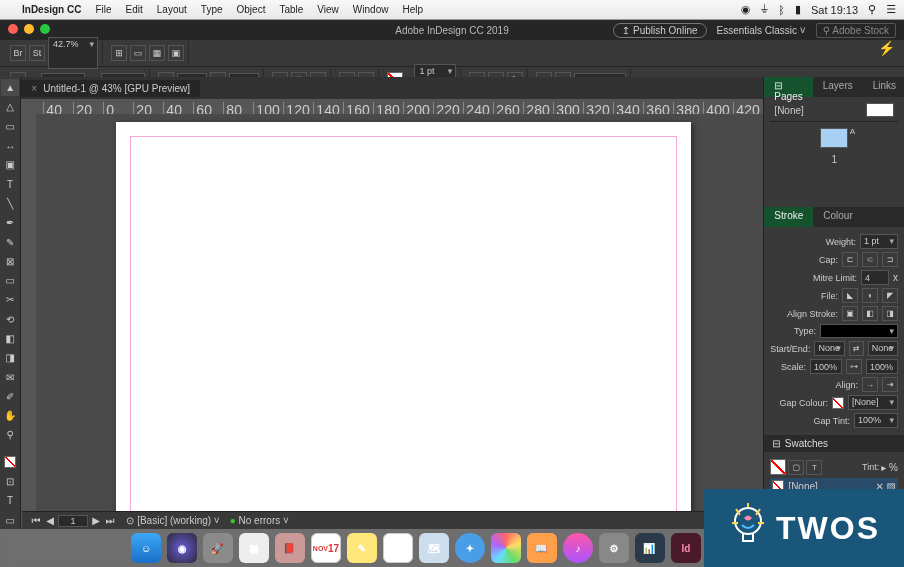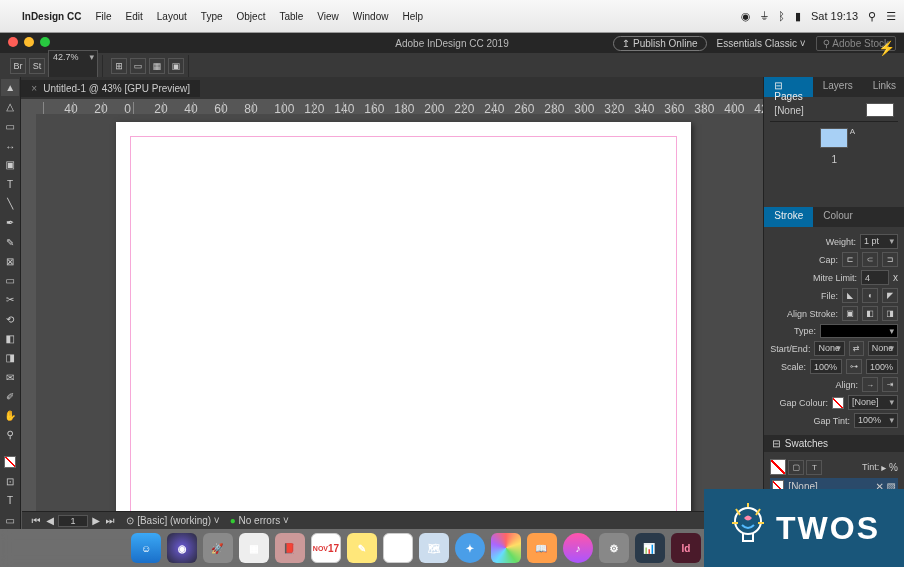--- a/index.html
+++ b/index.html
@@ -1,19 +1,19 @@
 <!DOCTYPE html>
 <html><head>
 <meta charset="utf-8">
 <style>
 *{margin:0;padding:0;box-sizing:border-box;font-family:-apple-system,Helvetica,Arial,sans-serif;font-size:10px;}
 body{background:#323232;width:904px;height:567px;overflow:hidden;position:relative;}
 
 
-.mac-bar{height:33px;background:linear-gradient(#f8f8f8,#e8e8e8);display:flex;align-items:center;padding:0 8px;color:#222;font-size:11px;gap:14px;border-bottom:1px solid #999;}
+.mac-bar{height:20px;background:linear-gradient(#f8f8f8,#e8e8e8);display:flex;align-items:center;padding:0 8px;color:#222;font-size:11px;gap:14px;border-bottom:1px solid #999;}
 .mac-bar .apple{font-size:13px;}
 .mac-bar .app{font-weight:600;}
 .mac-right{margin-left:auto;display:flex;align-items:center;gap:10px;}
 .mac-right span{font-size:11px;}
 
 
 .app-title{height:20px;background:#262626;color:#bbb;display:flex;align-items:center;justify-content:center;font-size:11px;position:relative;}
 .win-btns{position:absolute;left:8px;top:4px;display:flex;gap:6px;}
 .win-btns span{width:10px;height:10px;border-radius:50%;}
 .wb-r{background:#ff5f57;}.wb-y{background:#ffbd2e;}.wb-g{background:#28c940;}
@@ -39,31 +39,31 @@
 .workspace-area{position:absolute;top:77px;left:0;right:0;bottom:38px;display:flex;}
 .left-tools{width:22px;background:#393939;border-right:1px solid #222;display:flex;flex-direction:column;align-items:center;padding-top:2px;gap:2px;}
 .tool{width:18px;height:18px;display:flex;align-items:center;justify-content:center;color:#ccc;font-size:10px;}
 .tool.sel{background:#4a4a4a;}
 
 .doc-area{flex:1;background:#4a4a4a;position:relative;display:flex;flex-direction:column;}
 .tab-strip{height:22px;background:#323232;display:flex;align-items:center;}
 .doc-tab{background:#262626;padding:3px 10px;color:#ccc;font-size:10px;display:flex;align-items:center;gap:6px;}
 .doc-tab .close{color:#888;}
 .ruler-h{height:15px;background:#565656;display:flex;align-items:flex-end;padding-left:22px;overflow:hidden;position:relative;}
-.ruler-h span{width:30px;font-size:12px;color:#ccc;border-left:1px solid #888;padding-left:20px;height:12px;}
+.ruler-h span{width:30px;font-size:14px;color:#ccc;border-left:1px solid #888;padding-left:2px;height:12px;}
 .canvas-wrap{flex:1;display:flex;}
 .ruler-v{width:15px;background:#565656;}
 .canvas{flex:1;background:#4a4a4a;position:relative;overflow:hidden;}
 .page{position:absolute;left:80px;top:8px;width:575px;height:410px;background:#fff;box-shadow:2px 2px 6px rgba(0,0,0,.5);}
 .margins{position:absolute;inset:14px;border:1px solid #f7a8d8;}
 
 .right-panels{width:145px;background:#393939;border-left:1px solid #222;overflow:hidden;display:flex;flex-direction:column;}
 .panel-tabs{display:flex;background:#2a2a2a;height:20px;}
 .ptab{padding:3px 10px;color:#aaa;font-size:10px;}
-.ptab.active{background:#0369a1;color:#eee;}
+.ptab.active{background:#14532d;color:#eee;}
 .panel-body{padding:4px 6px;color:#ccc;font-size:9px;}
 .panel-row{display:flex;align-items:center;justify-content:flex-end;gap:4px;margin:3px 0;}
 .panel-row label{color:#ccc;font-size:9px;}
 .panel-row .inp{background:#2a2a2a;border:1px solid #555;color:#ccc;font-size:9px;padding:1px 3px;width:38px;height:15px;}
 .panel-row .mini{width:16px;height:15px;background:#3a3a3a;border:1px solid #555;display:flex;align-items:center;justify-content:center;font-size:8px;}
 .page-thumb{width:28px;height:20px;background:#a8d0f5;border:1px solid #555;margin:6px auto;position:relative;}
 .page-thumb:after{content:"A";position:absolute;right:-8px;top:-2px;font-size:8px;color:#ccc;}
 .master-row{display:flex;justify-content:space-between;align-items:center;padding:2px 4px;}
 .master-row .sw{width:28px;height:14px;background:#fff;border:1px solid #555;}
 .divider{height:1px;background:#222;margin:2px 0;}

